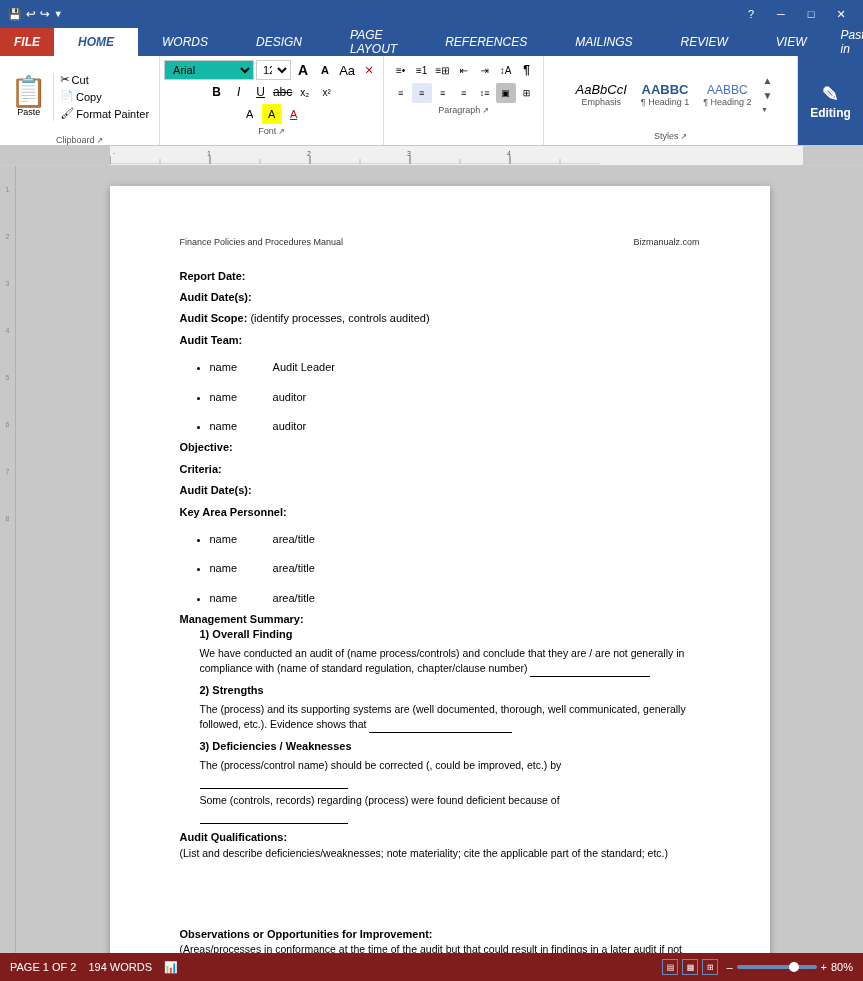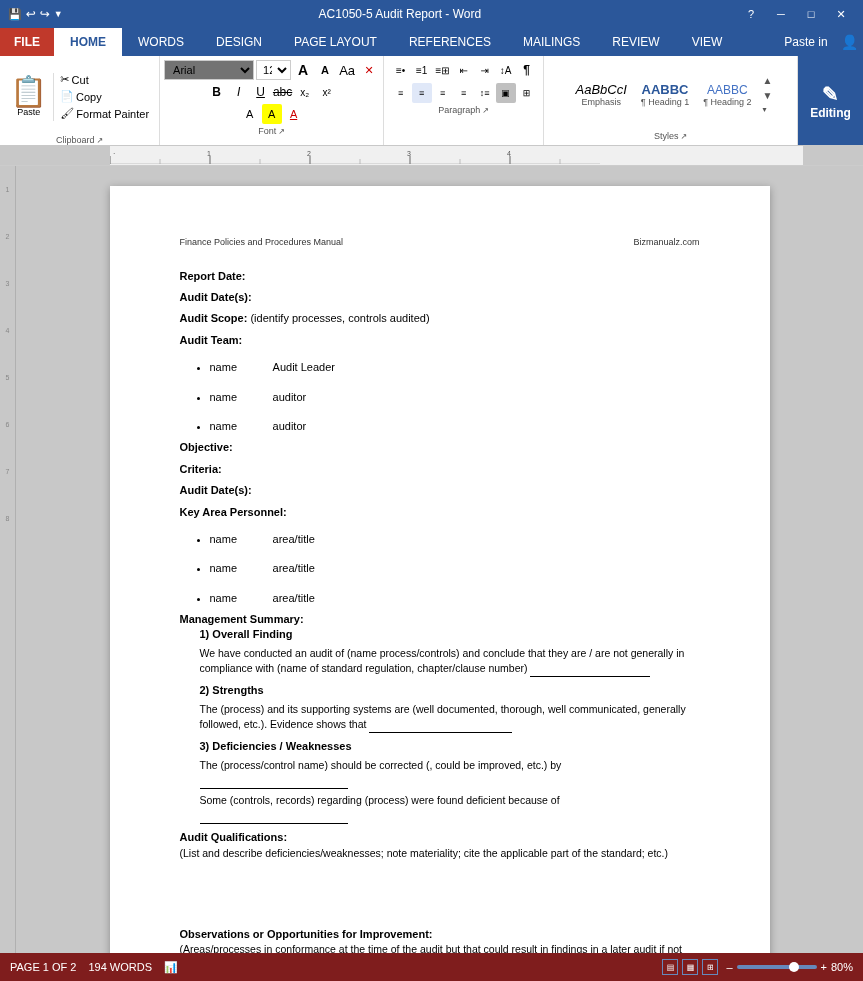--- a/index.html
+++ b/index.html
@@ -19,21 +19,21 @@
     #title-bar .title-text { flex: 1; text-align: center; }
     #title-bar .win-btn {
       width: 28px; height: 28px;
       display: flex; align-items: center; justify-content: center;
       cursor: pointer; color: white; font-size: 11px;
     }
     #title-bar .left-icons { display: flex; align-items: center; gap: 4px; }
     #title-bar .left-icons span { font-size: 11px; }
     .ribbon-tab {
       color: white;
-      padding: 5px 16px;
+      padding: 5px 24px;
       font-size: 12px;
       cursor: pointer;
       height: 28px;
       display: flex;
       align-items: center;
     }
     .ribbon-tab.active {
       background: white;
       color: #2b579a;
       font-weight: bold;
@@ -58,21 +58,21 @@
     .paste-btn {
       display: flex; flex-direction: column; align-items: center;
       padding: 4px 6px; cursor: pointer; border-right: 1px solid #ddd;
     }
     .small-btn { font-size: 11px; cursor: pointer; padding: 1px 2px; display: flex; align-items: center; gap: 2px; }
     .font-row1 { display: flex; align-items: center; gap: 2px; margin-bottom: 2px; }
     .font-row2 { display: flex; align-items: center; gap: 2px; margin-bottom: 2px; }
     .font-row3 { display: flex; align-items: center; gap: 2px; }
     .font-selector {
       border: 1px solid #ccc; padding: 1px 4px; font-size: 11px;
-      width: 90px; height: 20px; background: #737373; cursor: pointer;
+      width: 90px; height: 20px; background: #14b8a6; cursor: pointer;
     }
     .size-selector {
       border: 1px solid #ccc; padding: 1px 2px; font-size: 11px;
       width: 35px; height: 20px; background: white; cursor: pointer;
     }
     .icon-btn {
       width: 20px; height: 20px; display: flex; align-items: center;
       justify-content: center; cursor: pointer; font-size: 12px;
       border: 1px solid transparent; border-radius: 2px;
     }
@@ -243,23 +243,24 @@
       width: 10px; height: 10px; background: white;
       border-radius: 50%; position: absolute; top: -3px; left: 65%;
       cursor: pointer;
     }
     .view-icons { display: flex; gap: 4px; }
     .view-icon { width: 16px; height: 16px; border: 1px solid #6688bb; cursor: pointer; display: flex; align-items: center; justify-content: center; font-size: 8px; color: white; }
 
     
     #ribbon-top {
       display: flex;
-      align-items: center;
+      align-items: flex-start;
       background: #2b579a;
       height: 28px;
+      font-style: italic;
     }
     #ribbon-top .tabs-area { display: flex; flex: 1; }
     #ribbon-top .signin { color: white; font-size: 12px; padding: 0 10px; cursor: pointer; }
     #ribbon-top .person-icon { color: white; font-size: 14px; padding: 0 4px; }
     .para-row { display: flex; gap: 1px; align-items: center; }
 
     
     #doc-area::-webkit-scrollbar { width: 12px; }
     #doc-area::-webkit-scrollbar-track { background: #c8c8c8; }
     #doc-area::-webkit-scrollbar-thumb { background: #a0a0a0; border: 2px solid #c8c8c8; border-radius: 2px; }
@@ -282,21 +283,20 @@
 </head>
 <body>
 
 <div id="title-bar">
   <div class="left-icons">
     <span>💾</span>
     <span style="font-size:12px;">↩</span>
     <span style="font-size:12px;">↪</span>
     <span style="font-size:9px;">▼</span>
   </div>
-  <div class="title-text">AC1050-5 Audit Report - Word</div>
   <div style="display:flex;align-items:center;gap:2px;">
     <div class="win-btn">?</div>
     <div class="win-btn min">─</div>
     <div class="win-btn max">□</div>
     <div class="win-btn">✕</div>
   </div>
 </div>
 
 <div id="ribbon-top">
   <div class="tabs-area">

